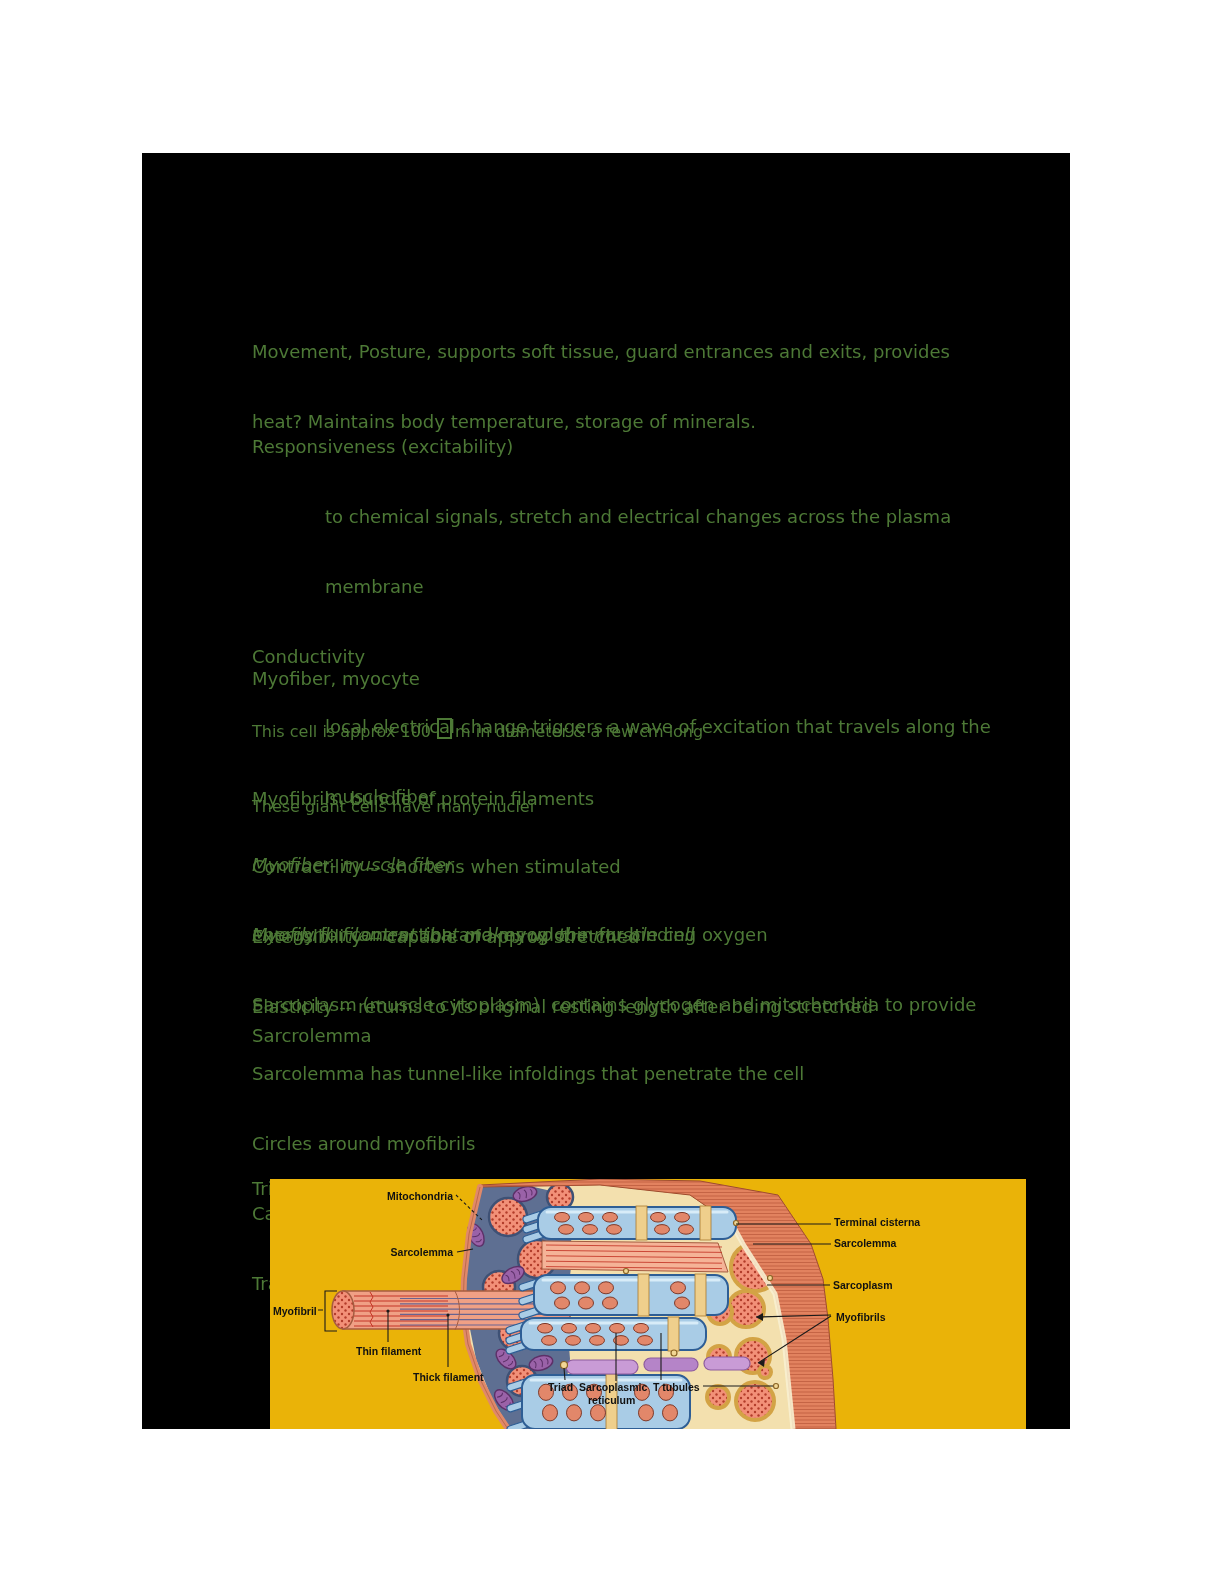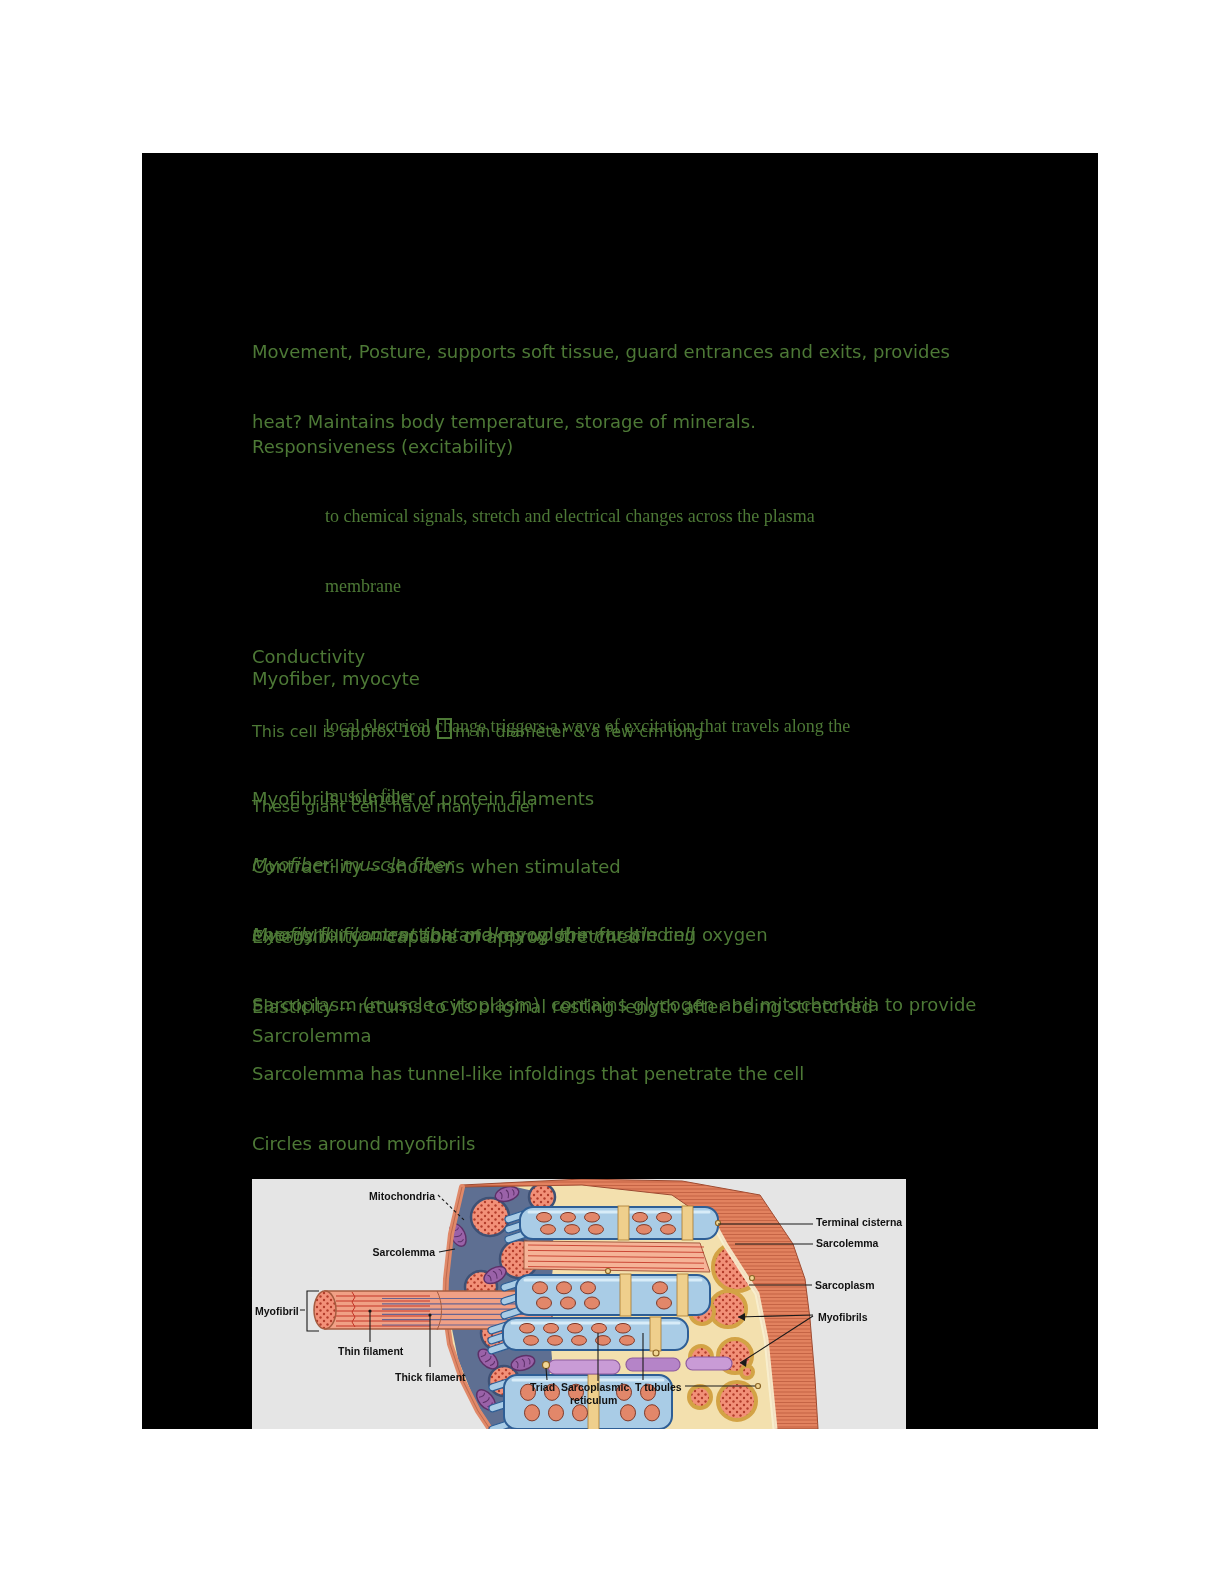--- a/index.html
+++ b/index.html
@@ -1,26 +1,26 @@
 <!DOCTYPE html>
 <html><head>
 <meta charset="utf-8">
 <style>
   html,body{margin:0;padding:0;background:#ffffff;}
   #canvas{position:relative;width:1224px;height:1584px;background:#ffffff;overflow:hidden;
           font-family:"DejaVu Sans","Liberation Sans",sans-serif;}
-  .page{position:absolute;left:142px;top:153px;width:928px;height:1276px;background:#000000;overflow:hidden;padding-left:28px;}
+  .page{position:absolute;left:142px;top:153px;width:928px;height:1276px;background:#000000;overflow:hidden;}
   .blk{position:absolute;left:110px;color:#4d7936;font-size:18px;line-height:23.33px;white-space:pre;}
   .blk div{min-height:23.33px;}
-  .blk .ind{margin-left:73px;font-family:Liberation Serif, serif;}
+  .blk .ind{margin-left:73px;}
   .bd{font-weight:normal;}
   .big{font-size:16px;line-height:25px;}
   .box-glyph{display:inline-block;width:11px;height:17px;border:2px solid #4d7936;
              vertical-align:-2px;margin:0 3px 0 1px;}
-  .fig{position:absolute;left:110px;top:1026px;width:654px;height:250px;background:#e5e5e5;}
+  .fig{position:absolute;left:128px;top:1026px;width:756px;height:250px;background:#eab308;}
   .fig svg{display:block;}
   .fig text{font-family:"Liberation Sans","DejaVu Sans",sans-serif;font-size:10.5px;font-weight:bold;fill:#111111;}
 </style>
 </head>
 <body>
 
 <div id="canvas">
   <div class="page">
 
     <div class="blk" style="top:140px;">

